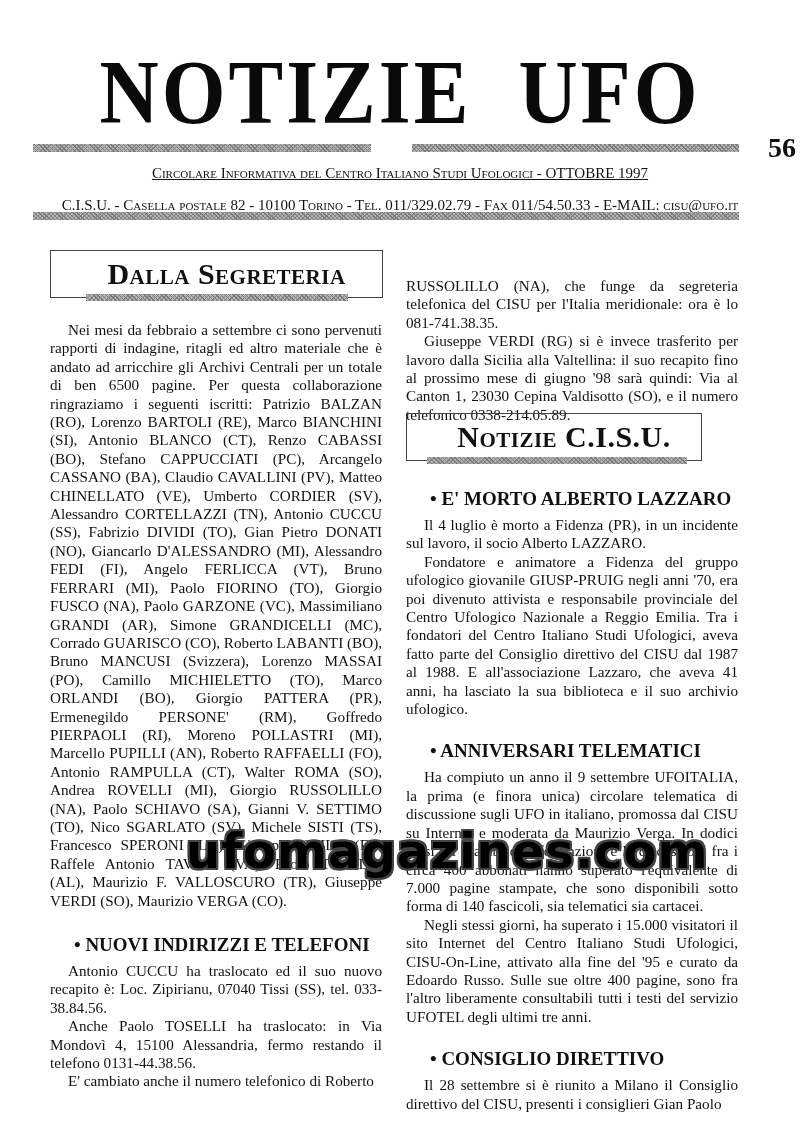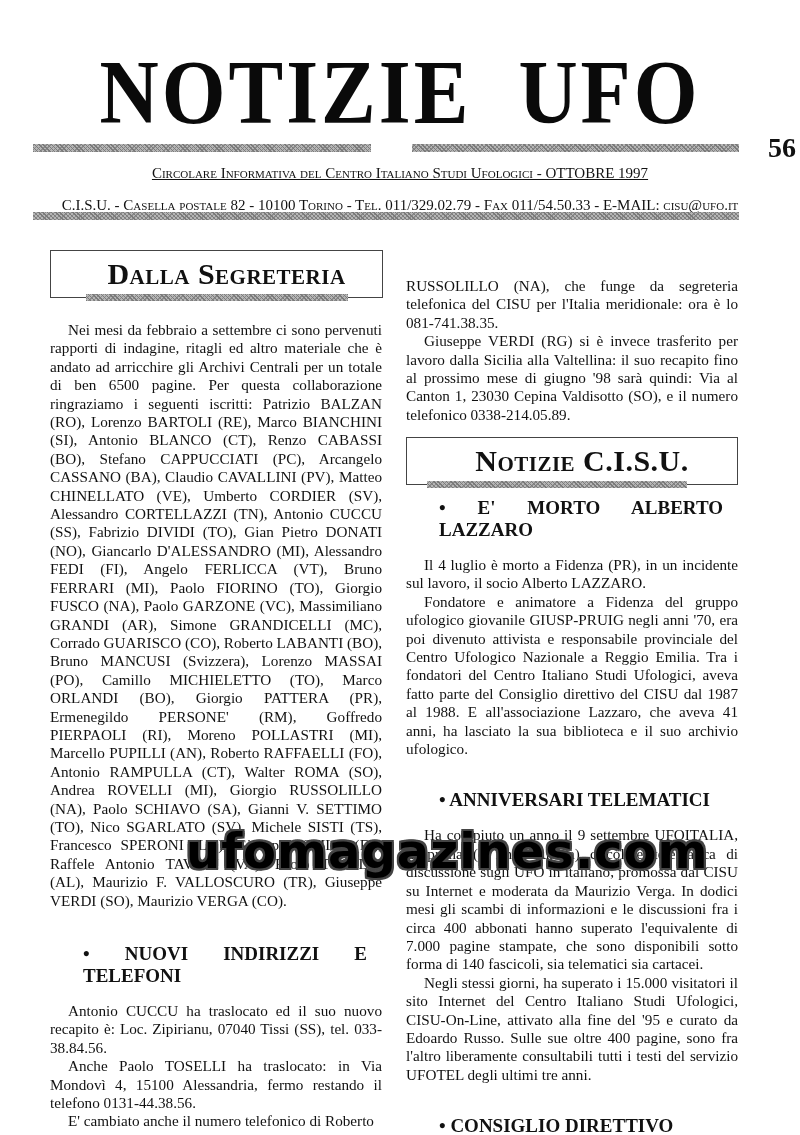--- a/index.html
+++ b/index.html
@@ -18,21 +18,21 @@
   .issue-number { position: absolute; left: 0; width: 800px; top: 133px; text-align: right; font-family: "Liberation Serif", serif; font-weight: bold; font-size: 28px; line-height: 30px; }
   .issue-number span { background: #fff; padding: 0 4px; }
   .subline { position: absolute; left: 0; width: 800px; text-align: center; font-family: "Liberation Serif", serif; font-size: 15px; line-height: 18px; white-space: nowrap; }
   .sc { font-variant: small-caps; }
   .section-box { position: absolute; border: 1px solid #444; height: 48px; box-sizing: border-box; padding-left: 20px; }
   .section-box .label { text-align: center; font-family: "Liberation Serif", serif; font-weight: bold; font-size: 30px; line-height: 46px; font-variant: small-caps; letter-spacing: 0.5px; }
   .section-box .shade { position: absolute; height: 7px; bottom: -4px; }
   .col { position: absolute; font-family: "Liberation Serif", serif; font-size: 15.2px; line-height: 18.4px; text-align: justify; }
   .col p { margin: 0; text-indent: 18px; }
   .col p.noindent { text-indent: 0; }
-  .col h3 { margin: 15px; font-size: 19px; line-height: 22px; font-weight: bold; font-family: "Liberation Serif", serif; padding-left: 18px; }
+  .col h3 { margin: 6px; font-size: 19px; line-height: 22px; font-weight: bold; font-family: "Liberation Serif", serif; padding-left: 18px; }
   .watermark {
     position: absolute; left: 186px; top: 826px; font-family: "DejaVu Sans", sans-serif; font-weight: bold; font-size: 48px; line-height: 50px;
     color: #000000; letter-spacing: 1px;
     text-shadow: -2px -2px 0 #444, 2px -2px 0 #444, -2px 2px 0 #444, 2px 2px 0 #444, 0 2px 0 #444, 2px 0 0 #444, 0 -2px 0 #444, -2px 0 0 #444;
     white-space: nowrap;
   }
 </style>
 </head>
 <body>
 
@@ -59,21 +59,21 @@
   <p>Antonio CUCCU ha traslocato ed il suo nuovo recapito è: Loc. Zipirianu, 07040 Tissi (SS), tel. 033-38.84.56.</p>
   <p>Anche Paolo TOSELLI ha traslocato: in Via Mondovì 4, 15100 Alessandria, fermo restando il telefono 0131-44.38.56.</p>
   <p>E' cambiato anche il numero telefonico di Roberto</p>
 </div>
 
 <div class="col" style="left:406px; top:243px; width:332px;margin-top:34px;">
   <p class="noindent">RUSSOLILLO (NA), che funge da segreteria telefonica del CISU per l'Italia meridionale: ora è lo 081-741.38.35.</p>
   <p>Giuseppe VERDI (RG) si è invece trasferito per lavoro dalla Sicilia alla Valtellina: il suo recapito fino al prossimo mese di giugno '98 sarà quindi: Via al Canton 1, 23030 Cepina Valdisotto (SO), e il numero telefonico 0338-214.05.89.</p>
 </div>
 
-<div class="section-box" style="left:406px; top:413px; width:332px;margin-top:24px;">
+<div class="section-box" style="left:406px; top:413px; width:296px;">
   <div class="label">Notizie C.I.S.U.</div>
   <div class="shade hatch" style="left:20px; width:260px;"></div>
 </div>
 
 <div class="col" style="left:406px; top:482px; width:332px;">
   <h3>• E' MORTO ALBERTO LAZZARO</h3>
   <p>Il 4 luglio è morto a Fidenza (PR), in un incidente sul lavoro, il socio Alberto LAZZARO.</p>
   <p>Fondatore e animatore a Fidenza del gruppo ufologico giovanile GIUSP-PRUIG negli anni '70, era poi divenuto attivista e responsabile provinciale del Centro Ufologico Nazionale a Reggio Emilia. Tra i fondatori del Centro Italiano Studi Ufologici, aveva fatto parte del Consiglio direttivo del CISU dal 1987 al 1988. E all'associazione Lazzaro, che aveva 41 anni, ha lasciato la sua biblioteca e il suo archivio ufologico.</p>
   <div style="height:16px;"></div>
   <h3>• ANNIVERSARI TELEMATICI</h3>

